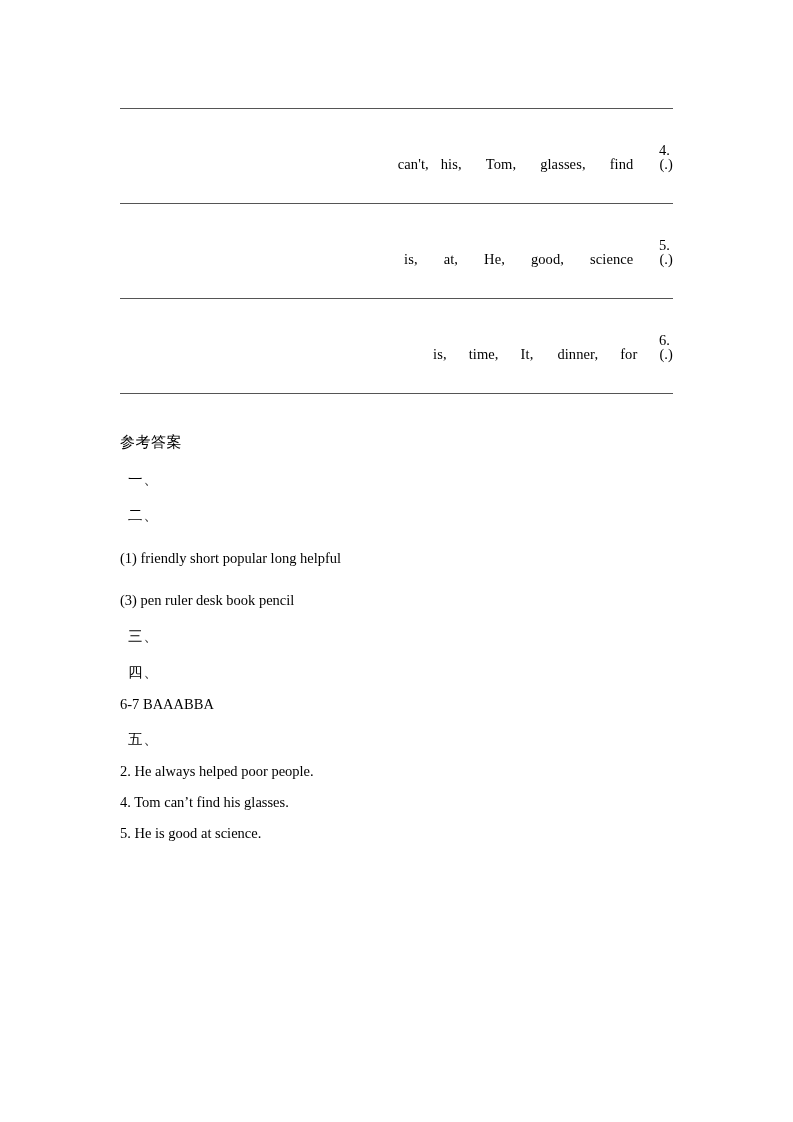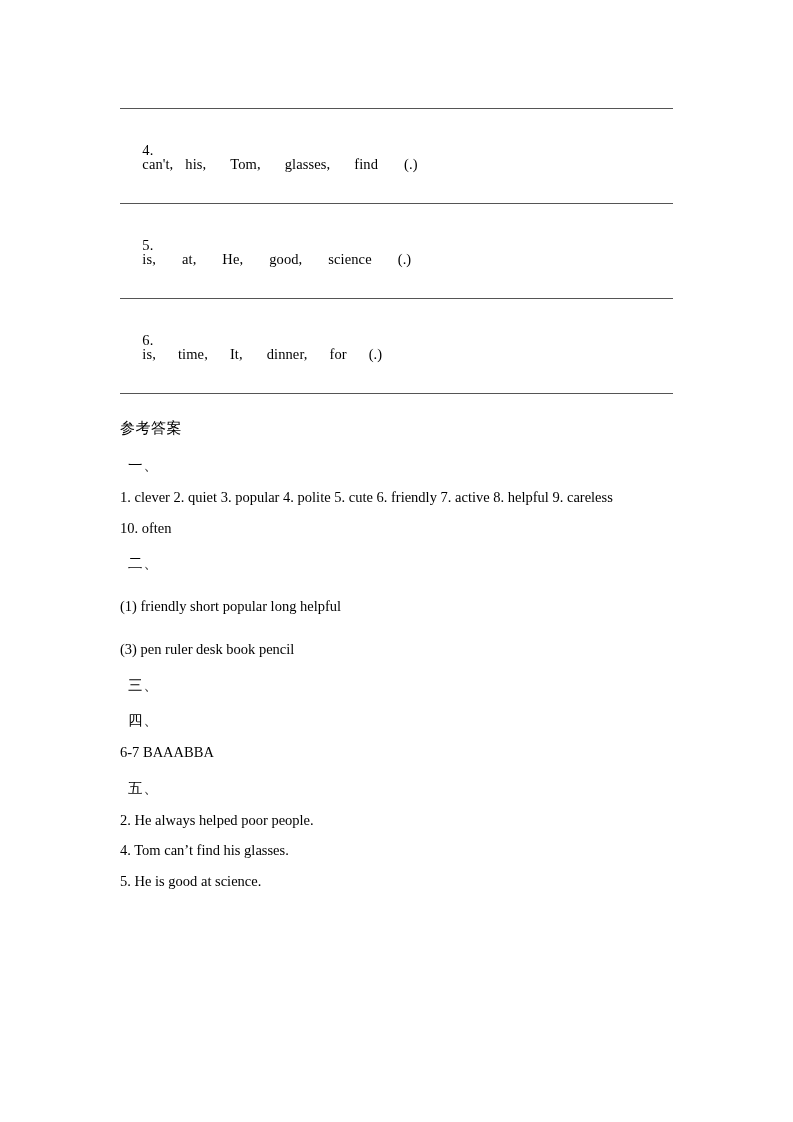--- a/index.html
+++ b/index.html
@@ -32,32 +32,33 @@
     border-top: 1px solid #555555;
     height: 0;
     width: 553px;
   }
   .sent-row {
     font-size: 14.5px;
     line-height: 1;
     padding: 19px 0 17px 0;
     white-space: pre;
     letter-spacing: 0.1px;
+    text-align: right;
   }
   .sent-row .num {
     margin-right: 3px;
   }
   .tok {
     display: inline-block;
   }
   
   .answers {
     position: absolute;
     left: 120px;
-    top: 418px;
+    top: 432px;
     width: 560px;
   }
   .ans-title {
     font-family: "DejaVu Sans", sans-serif;
     font-size: 15px;
     line-height: 1.4;
     margin-bottom: 16px;
     letter-spacing: 0.5px;
   }
   .cn-head {
@@ -109,24 +110,20 @@
     </div>
 
     <div class="rule"></div>
   </div>
 
   <div class="answers">
 
     <div class="ans-title">参考答案</div>
 
     <div class="cn-head">一、</div>
-    <div class="num-list">
-      <div class="ans-line">1. clever 2. quiet 3. popular 4. polite 5. cute 6. friendly 7. active 8. helpful 9. careless</div>
-      <div class="ans-line">10. often</div>
-    </div>
 
     <div class="cn-head">二、</div>
     <div class="list-block">
       <div class="ans-line">(1) friendly   short   popular   long   helpful</div>
       <div class="ans-line">(3) pen ruler   desk   book   pencil</div>
     </div>
 
     <div class="cn-head">三、</div>
 
     <div class="cn-head">四、</div>

